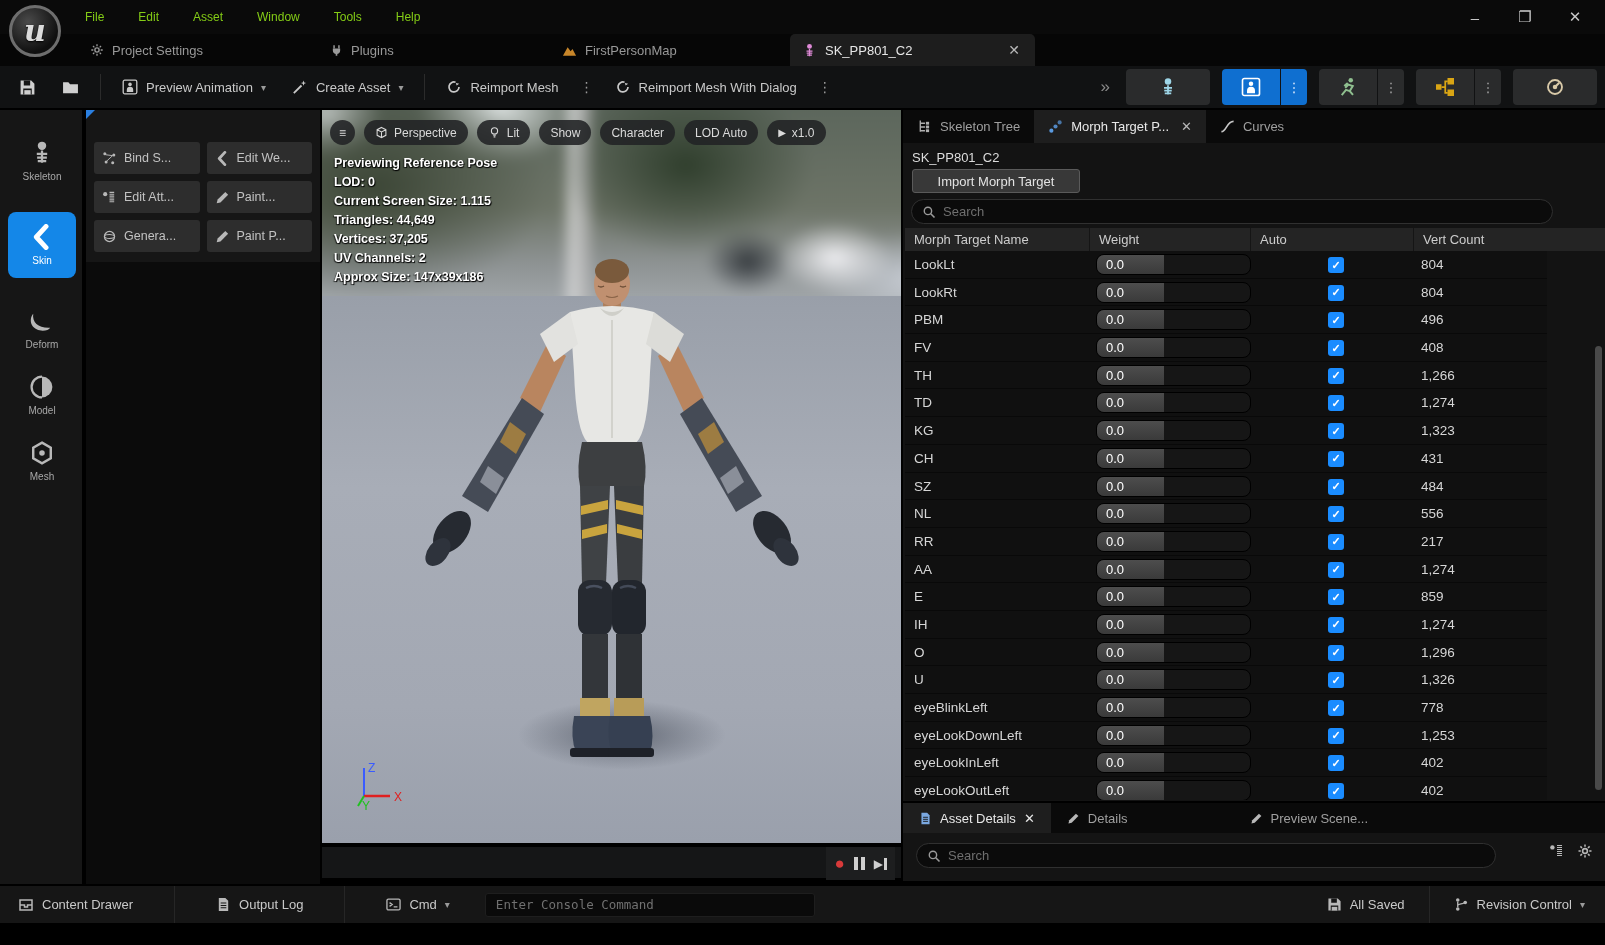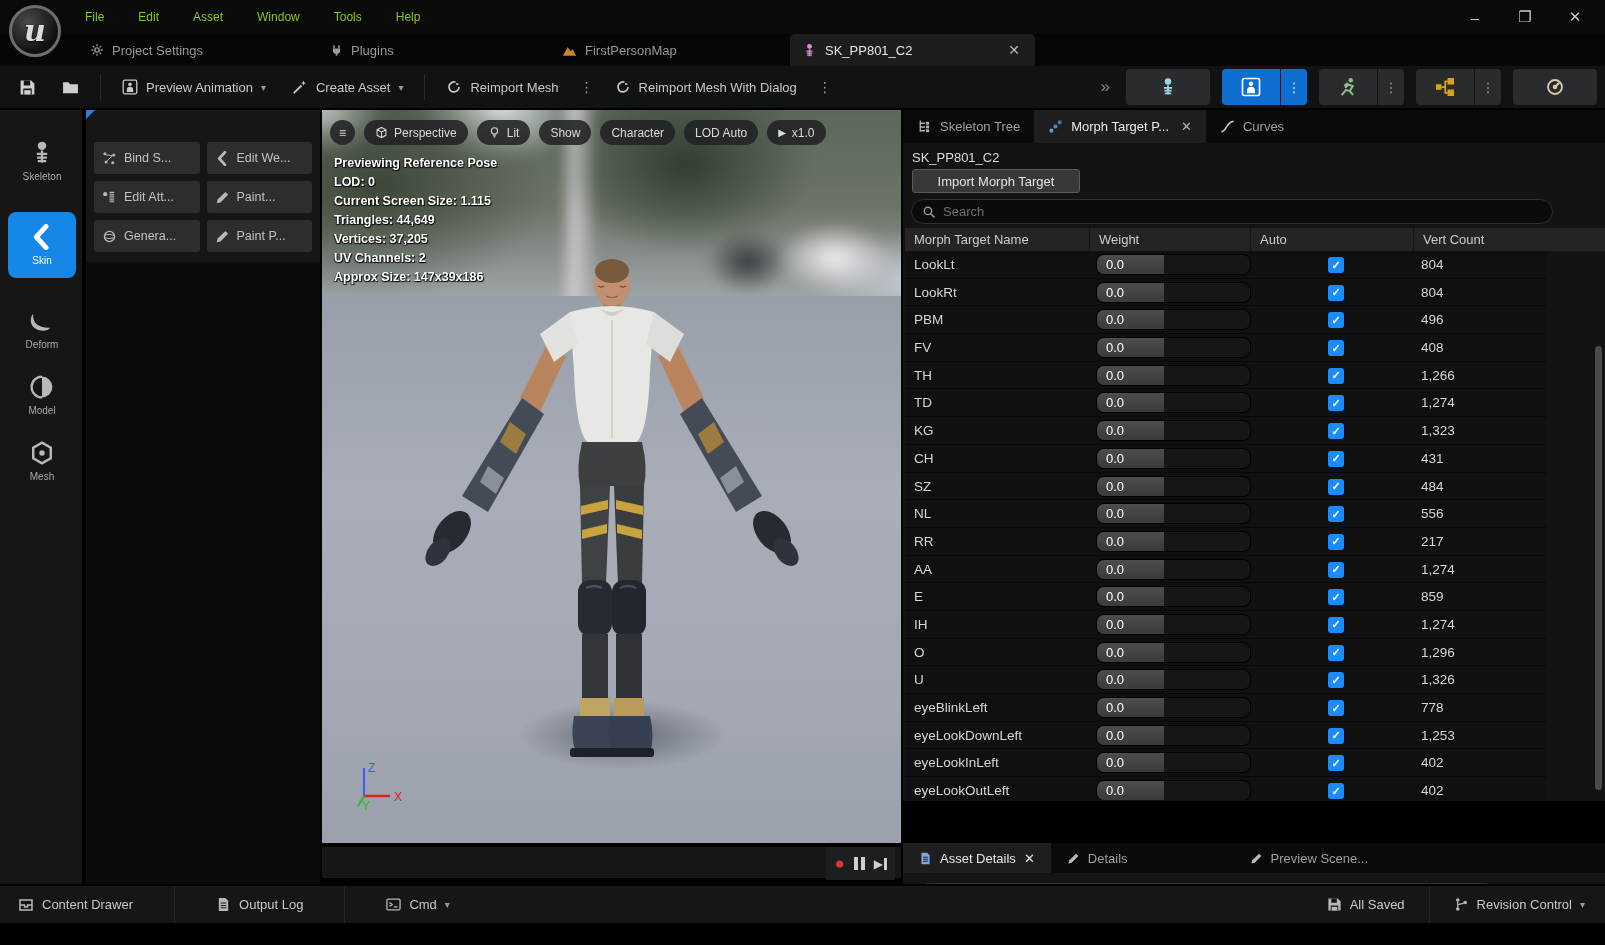--- a/index.html
+++ b/index.html
@@ -125,21 +125,21 @@
              background:#161616; border-radius:8px; overflow:hidden; }
   .wfill { position:absolute; left:0; top:0; bottom:0; width:44%; background:linear-gradient(#4d4d4d,#3a3a3a); }
   .wval { position:absolute; left:9px; top:0; line-height:20px; font-size:13px; color:#fff; }
   .mauto { position:absolute; left:423px; top:6px; }
   .checkbox { width:16px; height:16px; border-radius:3px; background:#1a8cff; display:flex; align-items:center;
               justify-content:center; color:#fff; font-size:11px; font-weight:bold; }
   .mverts { position:absolute; left:516px; top:0; line-height:27px; font-size:13.5px; color:#d6d6d6; }
   .vscroll { position:absolute; right:3px; top:236px; width:7px; height:444px; background:#4a4a4a; border-radius:4px; }
 
   
-  .detailspanel { position:absolute; left:903px; top:843px; width:702px; height:78px; background:#141414; }
+  .detailspanel { position:absolute; left:903px; top:803px; width:702px; height:78px; background:#141414; }
   .dp-tabs { position:absolute; left:0; top:0; right:0; height:30px; background:#0a0a0a; display:flex; }
   .dp-tab { height:30px; display:flex; align-items:center; gap:8px; padding:0 16px; font-size:13px; color:#9f9f9f; }
   .dp-tab.active { background:#1e1e1e; color:#e8e8e8; }
   .dp-search { left:13px; top:40px; width:580px; }
   .dp-icons { position:absolute; right:12px; top:40px; display:flex; gap:12px; align-items:center; color:#b8b8b8; }
 
   
   .statusbar { position:absolute; left:0; top:884px; right:0; height:39px; background:#161616; border-top:2px solid #000; }
   .sb-left { position:absolute; left:6px; top:0; height:37px; display:flex; align-items:center; gap:23px; }
   .sb-right { position:absolute; right:8px; top:0; height:37px; display:flex; align-items:center; gap:6px; }
@@ -1060,20 +1060,21 @@
       <div class="sb-sep"></div>
       <div class="sb-btn">
         <span class="ic" style="color:#b8b8b8">
             <svg width="15" height="15">
               <use href="#i-cmd"></use>
             </svg>
           </span>
         <span>Cmd</span>
         <span class="chev">▾</span>
       </div>
+      <input class="console-input" type="text" placeholder="Enter Console Command" style="">
     </div>
     <div class="sb-right">
       <div class="sb-btn">
         <span class="ic" style="color:#b8b8b8">
             <svg width="15" height="15">
               <use href="#i-save"></use>
             </svg>
           </span>
         <span>All Saved</span>
       </div>

